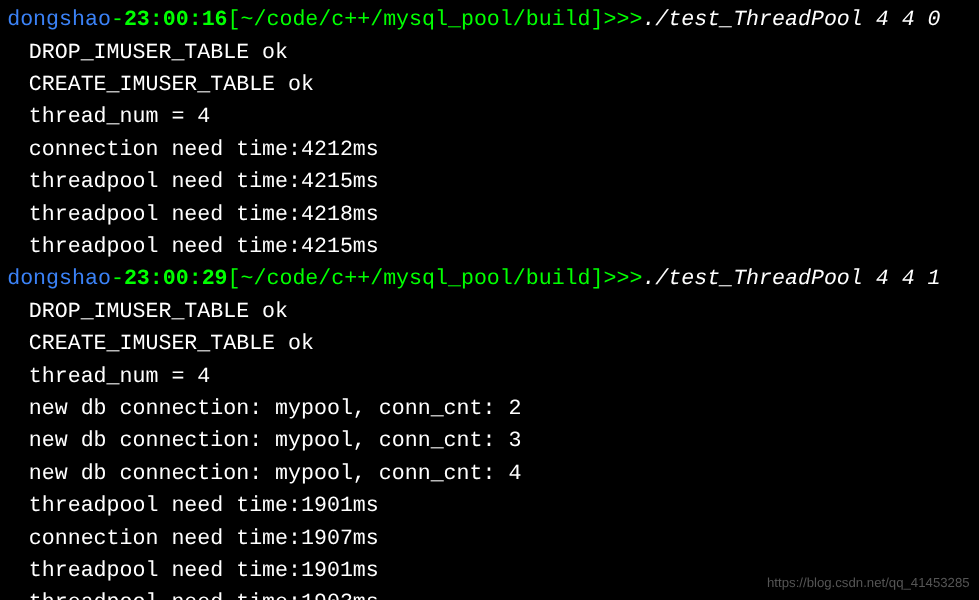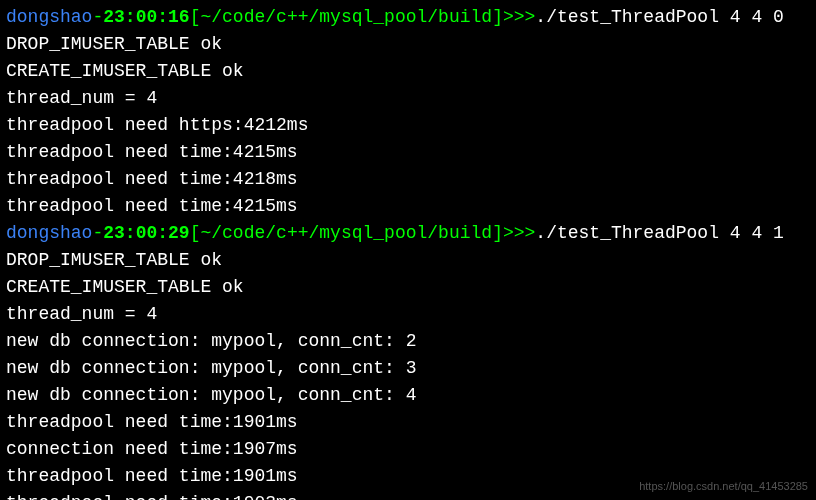--- a/index.html
+++ b/index.html
@@ -34,42 +34,44 @@
       font-weight: bold;
     }
     .prompt-path {
       color: #00ff00;
     }
     .prompt-arrows {
       color: #00ff00;
     }
     .command {
       color: #ffffff;
+      font-style: italic;
     }
     .output {
       color: #ffffff;
+      margin-left: 18px;
     }
     .watermark {
       position: absolute;
       bottom: 6px;
       right: 8px;
       font-size: 11px;
       color: #555555;
       font-family: Liberation Sans, sans-serif;
     }
   </style>
 </head>
 <body>
 
 <div id="terminal">
     <div class="terminal-line"><span class="prompt-user">dongshao</span><span class="prompt-separator">-</span><span class="prompt-time">23:00:16</span><span class="prompt-path">[</span><span class="prompt-path">~/code/c++/mysql_pool/build</span><span class="prompt-path">]</span><span class="prompt-arrows">&gt;&gt;&gt;</span><span class="command">./test_ThreadPool 4 4 0</span></div>
     <div class="terminal-line"><span class="output">DROP_IMUSER_TABLE ok</span></div>
     <div class="terminal-line"><span class="output">CREATE_IMUSER_TABLE ok</span></div>
     <div class="terminal-line"><span class="output">thread_num = 4</span></div>
-    <div class="terminal-line"><span class="output">threadpool need https:4212ms</span></div>
+    <div class="terminal-line"><span class="output">connection need time:4212ms</span></div>
     <div class="terminal-line"><span class="output">threadpool need time:4215ms</span></div>
     <div class="terminal-line"><span class="output">threadpool need time:4218ms</span></div>
     <div class="terminal-line"><span class="output">threadpool need time:4215ms</span></div>
     <div class="terminal-line"><span class="prompt-user">dongshao</span><span class="prompt-separator">-</span><span class="prompt-time">23:00:29</span><span class="prompt-path">[</span><span class="prompt-path">~/code/c++/mysql_pool/build</span><span class="prompt-path">]</span><span class="prompt-arrows">&gt;&gt;&gt;</span><span class="command">./test_ThreadPool 4 4 1</span></div>
     <div class="terminal-line"><span class="output">DROP_IMUSER_TABLE ok</span></div>
     <div class="terminal-line"><span class="output">CREATE_IMUSER_TABLE ok</span></div>
     <div class="terminal-line"><span class="output">thread_num = 4</span></div>
     <div class="terminal-line"><span class="output">new db connection: mypool, conn_cnt: 2</span></div>
     <div class="terminal-line"><span class="output">new db connection: mypool, conn_cnt: 3</span></div>
     <div class="terminal-line"><span class="output">new db connection: mypool, conn_cnt: 4</span></div>

